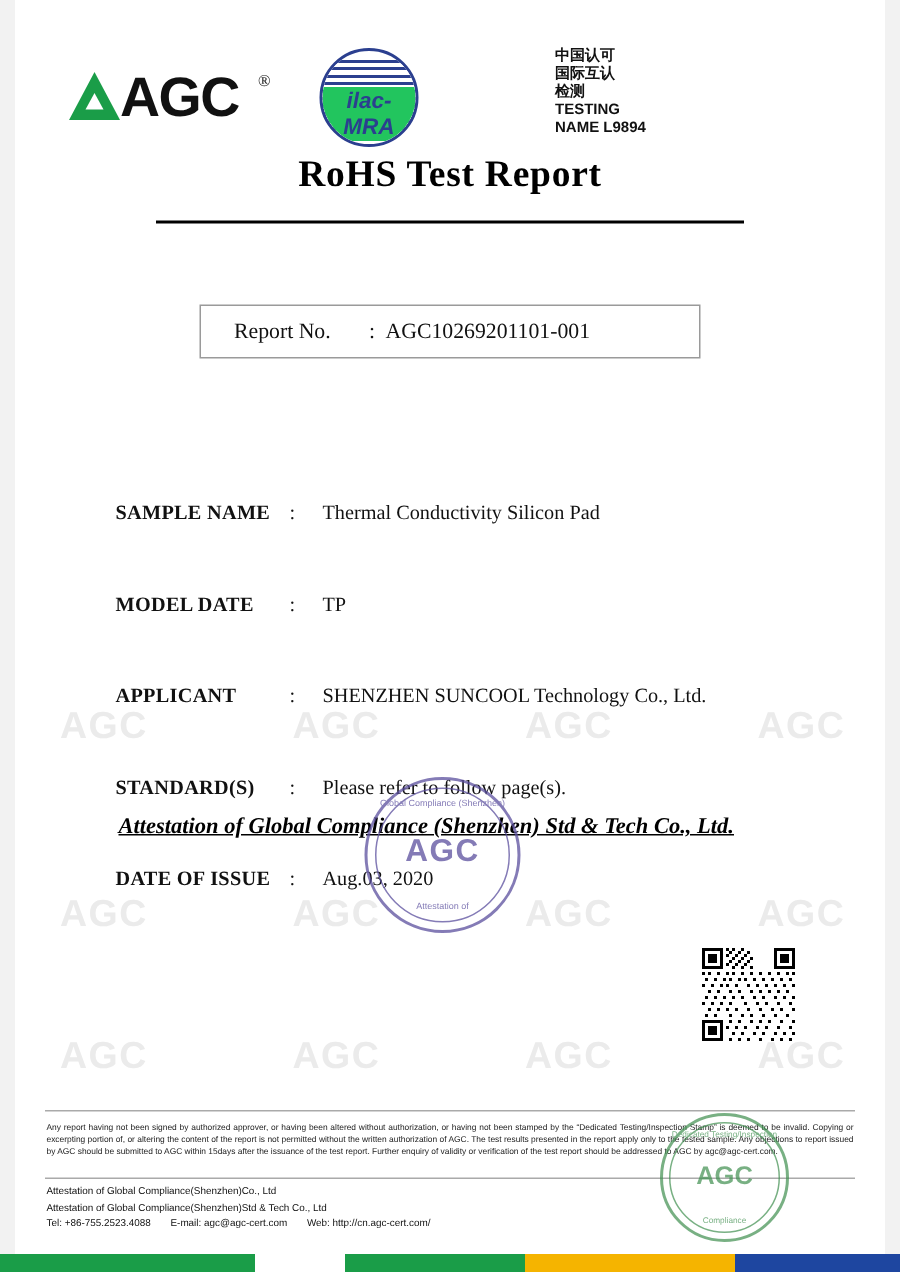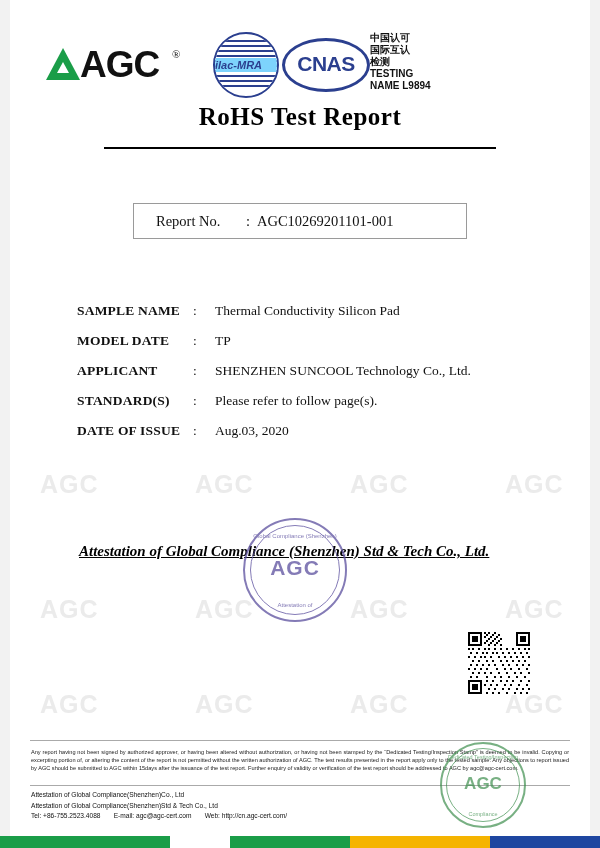--- a/index.html
+++ b/index.html
@@ -95,27 +95,27 @@
       to bottom,
       #2b3f8f 0px, #2b3f8f 2px,
       #ffffff 2px, #ffffff 5px
     );
   }
   .ilac .label {
     position: absolute;
     left: 0;
     right: 0;
     top: 24px;
-    text-align: left;
-    font-family: "Liberation Sans", sans-serif;
-    font-size: 11px;
+    text-align: center;
+    font-family: "Liberation Sans", sans-serif;
+    font-size: 15px;
     font-weight: bold;
     font-style: italic;
     color: #2b3f8f;
-    background: #7dd3fc;
+    background: #22c55e;
     padding: 1px 0;
   }
 
   
   .cnas {
     position: absolute;
     left: 282px;
     top: 20px;
     width: 82px;
     height: 48px;
@@ -201,20 +201,21 @@
   
   .fields {
     position: absolute;
     left: 77px;
     top: 303px;
     width: 460px;
   }
   .field-row {
     position: relative;
     height: 30px;
+    margin-top: 31px;
   }
   .field-label {
     position: absolute;
     left: 0;
     top: 0;
     font-weight: bold;
     font-size: 13.5px;
     font-family: "Liberation Serif", serif;
     letter-spacing: 0.2px;
   }
@@ -431,23 +432,20 @@
       <div class="tri-inner"></div>
       <div class="word">AGC</div>
       <div class="reg">®</div>
     </div>
 
     <div class="ilac">
       <div class="bars"></div>
       <div class="label">ilac-MRA</div>
     </div>
 
-    <div class="cnas">
-      <span>CNAS</span>
-    </div>
 
     <div class="cnas-text">
       <div>中国认可</div>
       <div>国际互认</div>
       <div>检测</div>
       <div>TESTING</div>
       <div>NAME L9894</div>
     </div>
   </div>
 

